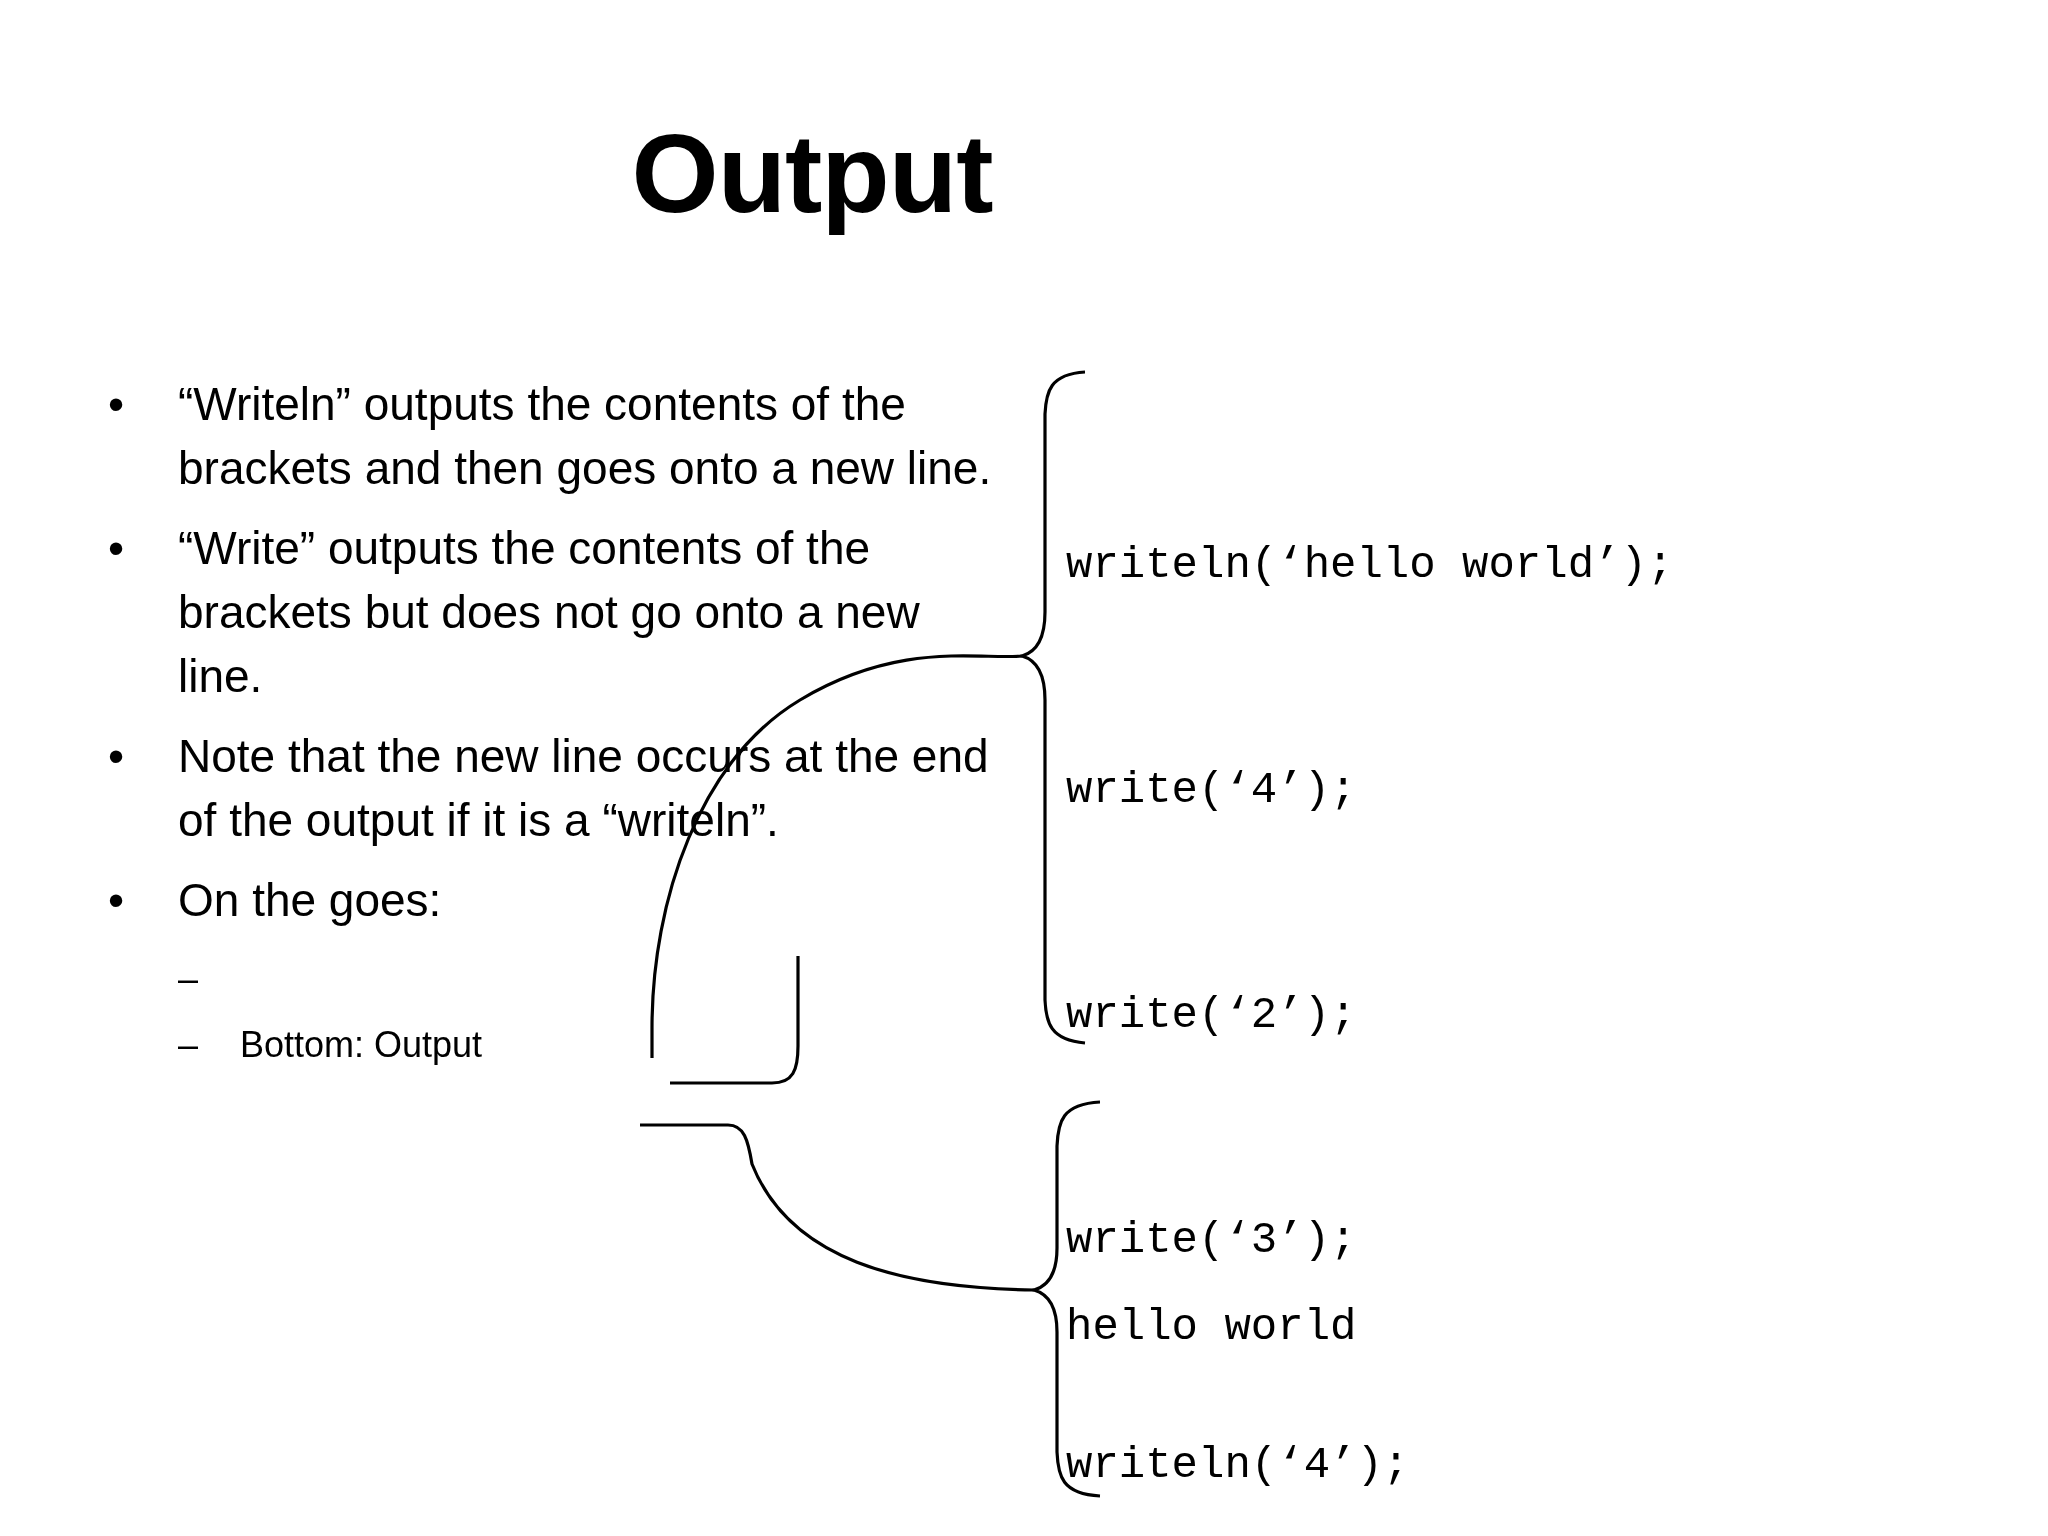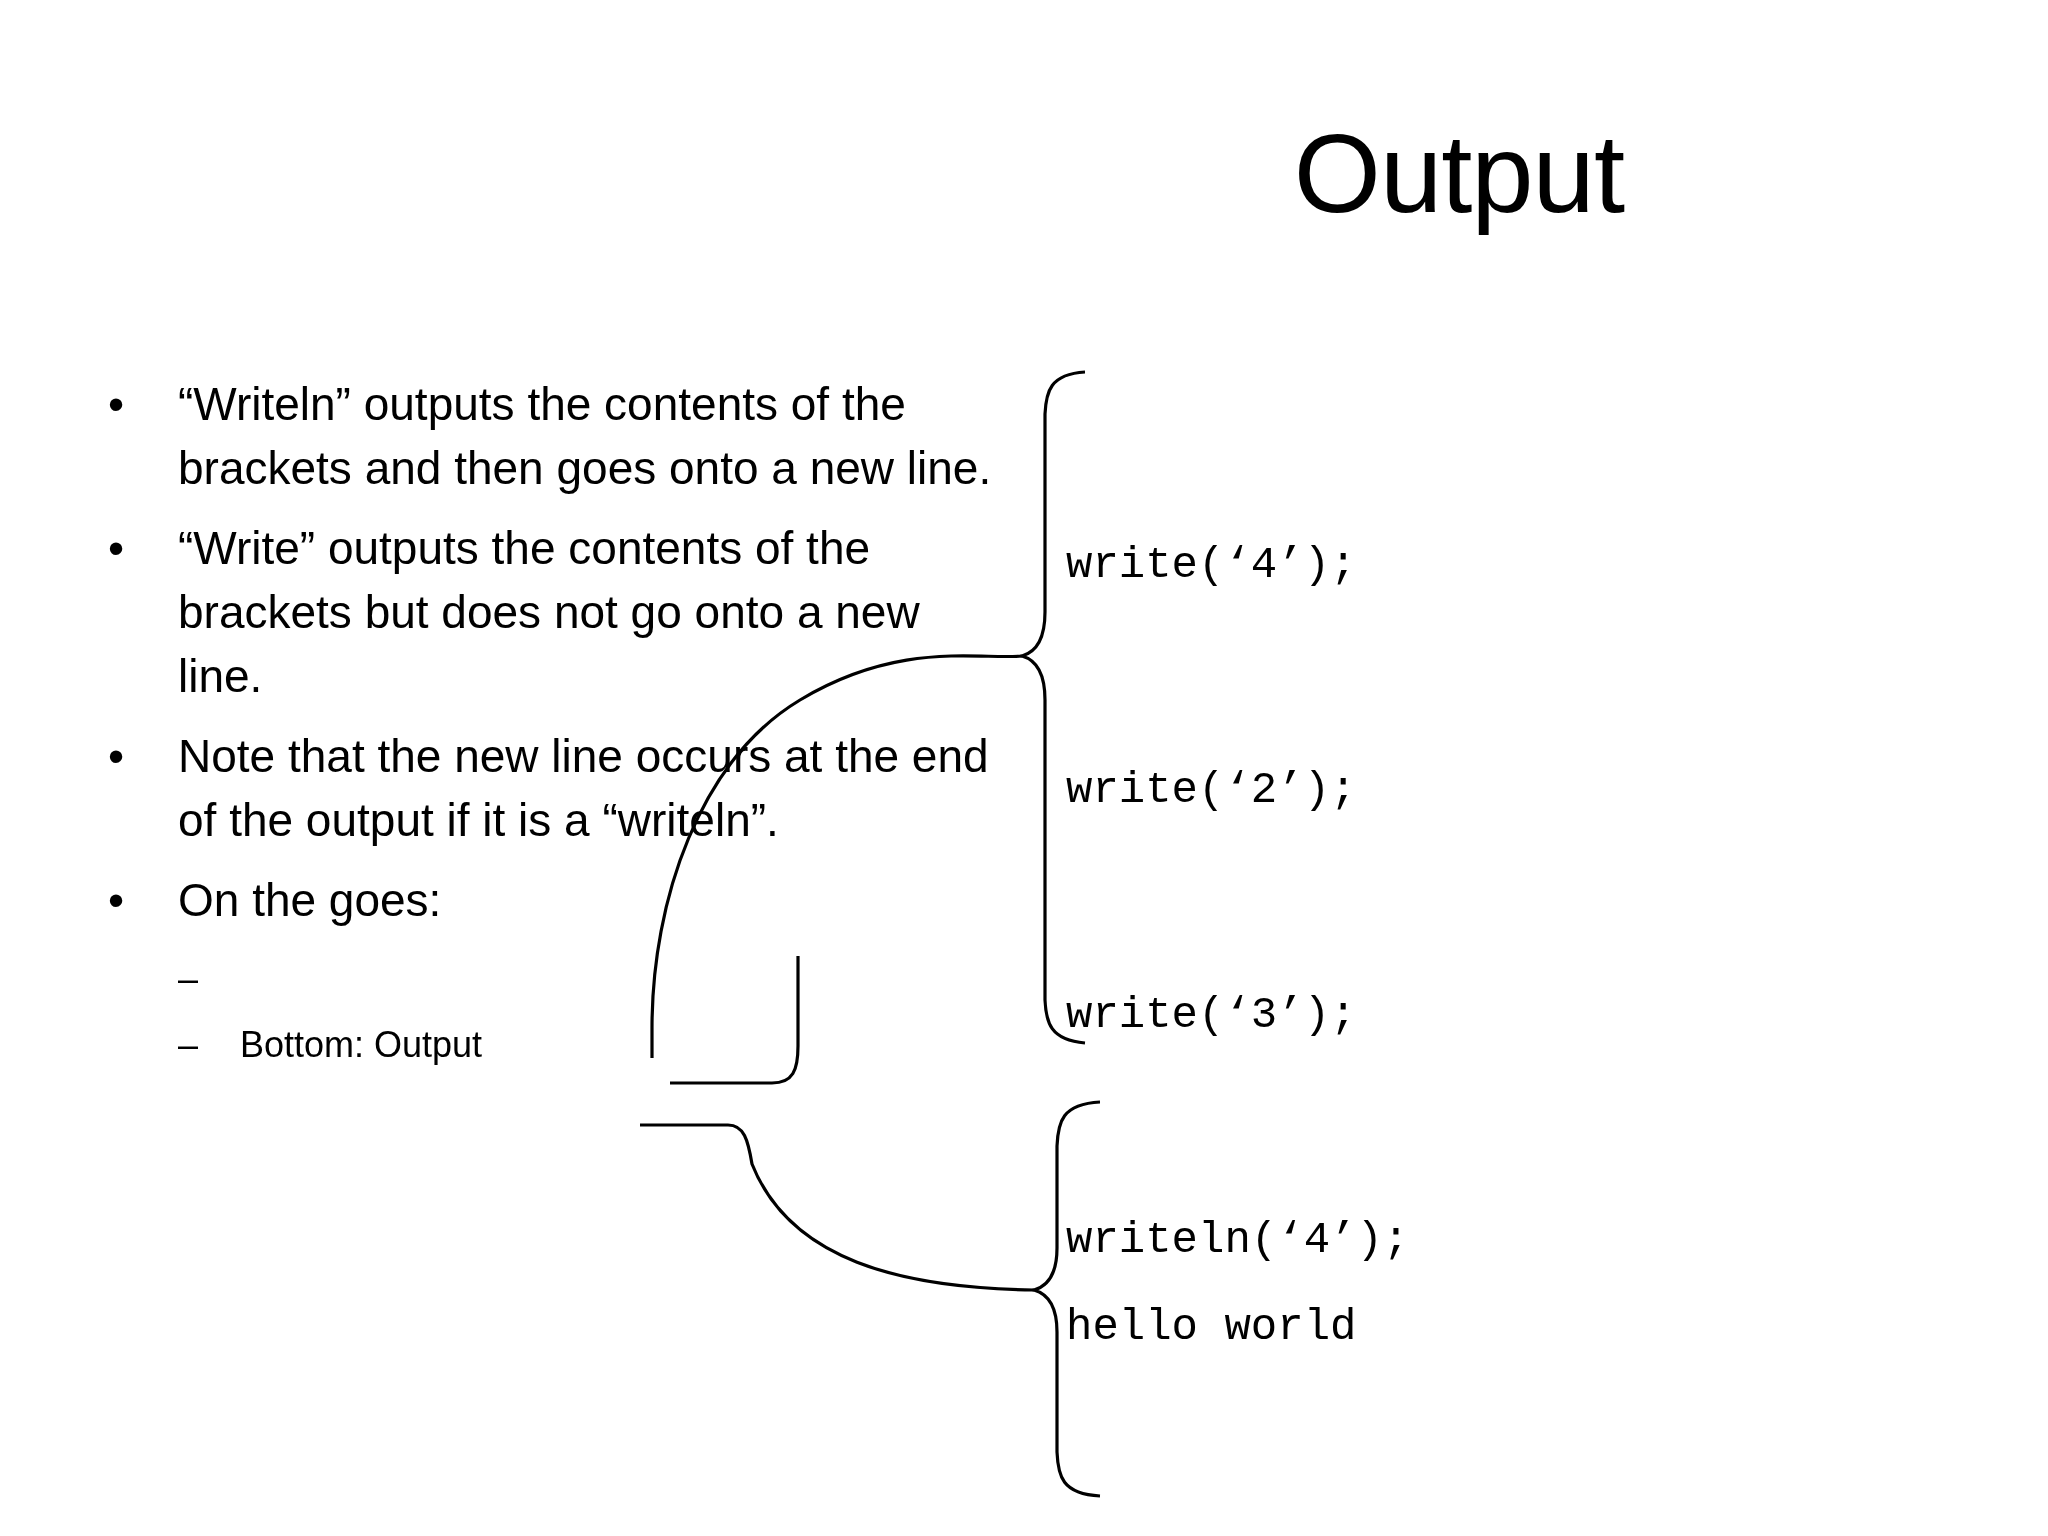--- a/index.html
+++ b/index.html
@@ -17,23 +17,23 @@
     font-family: "Liberation Sans", sans-serif;
     color: #000000;
   }
 
   
   #slide-title {
     position: absolute;
     left: 0;
     top: 118px;
     width: 1624px;
-    text-align: right;
+    text-align: center;
     font-size: 112px;
-    font-weight: 400;
+    font-weight: 700;
     line-height: 1.0;
     letter-spacing: -1px;
     font-family: "Liberation Sans", sans-serif;
   }
 
   
   #bullet-list {
     position: absolute;
     left: 100px;
     top: 372px;
@@ -146,20 +146,21 @@
     </div>
 
     <div class="sub-row">
       <span class="sub-marker">–</span>
       <span class="sub-text">Bottom: Output</span>
     </div>
 
   </div>
 
   <div id="code-block" class="mono-block">
+    <div class="mono-line">writeln(‘hello world’);</div>
     <div class="mono-line">write(‘4’);</div>
     <div class="mono-line">write(‘2’);</div>
     <div class="mono-line">write(‘3’);</div>
     <div class="mono-line">writeln(‘4’);</div>
     
     
     
     
   </div>
 

